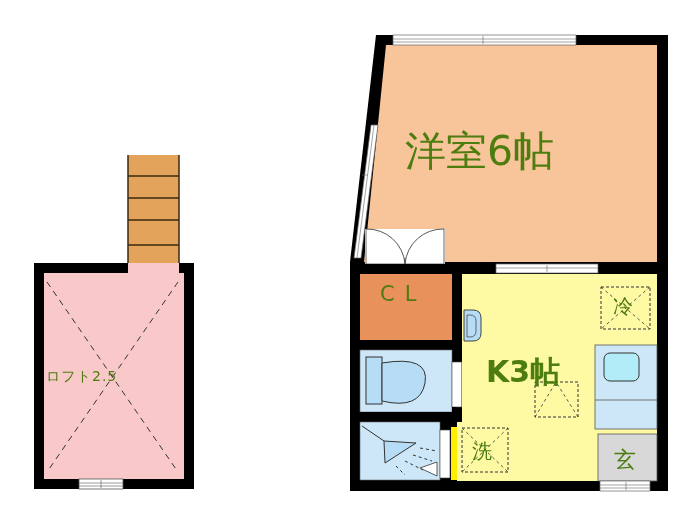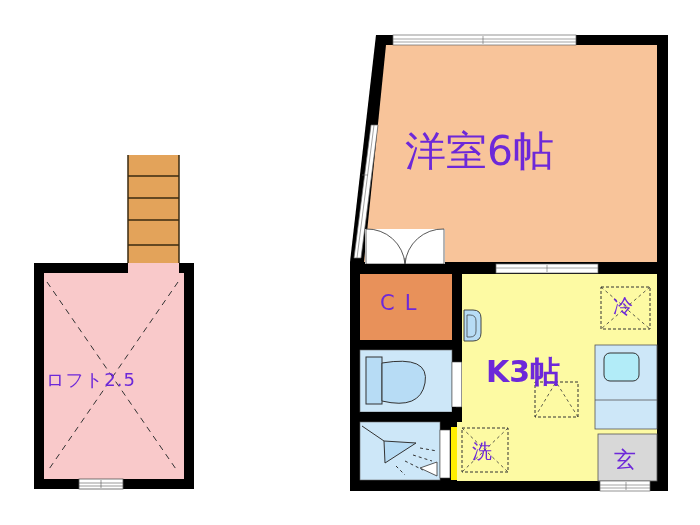--- a/index.html
+++ b/index.html
@@ -1,18 +1,18 @@
 <!DOCTYPE html>
 <html><head>
   <meta charset="utf-8">
   <style>
     html, body { margin: 0; padding: 0; background: #ffffff; }
     body { width: 700px; height: 525px; position: relative; overflow: hidden; font-family: "DejaVu Sans", sans-serif; }
     svg { position: absolute; left: 0; top: 0; }
-    .label { position: absolute; color: #6d28d9; white-space: nowrap; }
+    .label { position: absolute; color: #4d7c0f; white-space: nowrap; }
   </style>
 </head>
 <body>
 
 <div style="position:absolute;left:0;top:0;width:700px;height:525px;">
 
   <div>
     <svg width="700" height="525">
 
       <rect x="128" y="155" width="51" height="113" fill="#e3a35a"></rect>
@@ -34,21 +34,21 @@
       <g stroke="#333" stroke-width="1" stroke-dasharray="6,5">
         <line x1="47" y1="282" x2="178" y2="472"></line>
         <line x1="178" y1="282" x2="47" y2="472"></line>
       </g>
 
       <rect x="79" y="479" width="44" height="10" fill="#fff" stroke="#555" stroke-width="0.8"></rect>
       <line x1="79" y1="483" x2="123" y2="483" stroke="#555" stroke-width="0.6"></line>
       <line x1="79" y1="486" x2="123" y2="486" stroke="#555" stroke-width="0.6"></line>
       <line x1="101" y1="480" x2="101" y2="488" stroke="#555" stroke-width="0.6"></line>
     </svg>
-    <div class="label" style="left:46px;top:368px;font-size:18px;letter-spacing:1px;">ロフト2.5</div>
+    <div class="label" style="left:46px;top:368px;font-size:14px;letter-spacing:1px;">ロフト2.5</div>
   </div>
 
   <div>
     <svg width="700" height="525">
 
       <polygon points="376,35 668,35 668,491 350,491 350,262" fill="#000"></polygon>
 
       <polygon points="386,45 657,45 657,262 364,262" fill="#f8c49a"></polygon>
 
       <polygon points="371,125 378,125 361,258 354,258" fill="#fff" stroke="#666" stroke-width="0.7"></polygon>
@@ -135,19 +135,19 @@
         <line x1="508" y1="428" x2="462" y2="472"></line>
       </g>
 
       <rect x="600" y="481" width="50" height="10" fill="#fff" stroke="#666" stroke-width="0.7"></rect>
       <line x1="600" y1="485" x2="650" y2="485" stroke="#666" stroke-width="0.6"></line>
       <line x1="600" y1="488" x2="650" y2="488" stroke="#666" stroke-width="0.6"></line>
       <line x1="626" y1="482" x2="626" y2="490" stroke="#666" stroke-width="0.6"></line>
     </svg>
 
     <div class="label" style="left:405px;top:124px;font-size:41px;">洋室6帖</div>
-    <div class="label" style="left:380px;top:291px;font-size:21px;letter-spacing:10px;">CL</div>
+    <div class="label" style="left:380px;top:282px;font-size:21px;letter-spacing:10px;">CL</div>
     <div class="label" style="left:486px;top:352px;font-size:30px;font-weight:bold;">K3帖</div>
     <div class="label" style="left:613px;top:293px;font-size:20px;">冷</div>
     <div class="label" style="left:472px;top:438px;font-size:20px;">洗</div>
     <div class="label" style="left:614px;top:445px;font-size:22px;">玄</div>
   </div>
 </div>
 
 </body></html>

